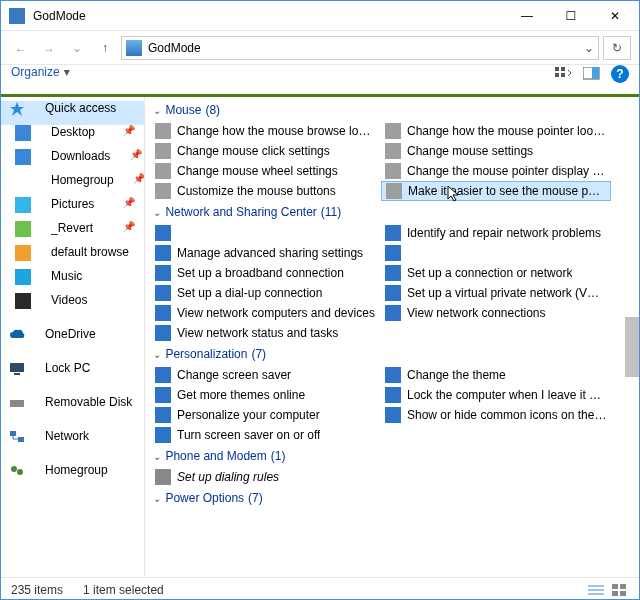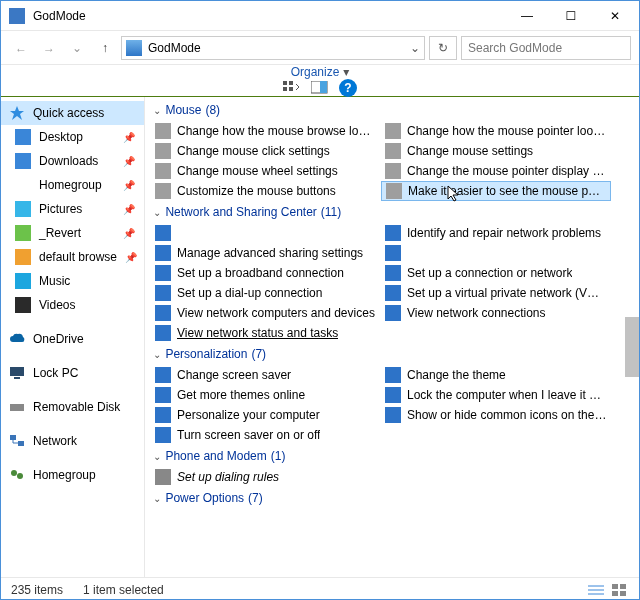--- a/index.html
+++ b/index.html
@@ -8,28 +8,28 @@
 .titlebar .app-icon { width: 16px; height: 16px; background: #3b78c4; margin-right: 8px; }
 .titlebar .title { flex: 1; font-size: 12px; color: #000; }
 .win-controls { display: flex; }
 .win-btn { width: 44px; height: 28px; display: flex; align-items: center; justify-content: center; color: #000; }
 .addressbar { height: 34px; display: flex; align-items: center; padding: 4px 8px; gap: 4px; background: #fff; border-bottom: 1px solid #e8e8e8;}
 .nav-arrow { width: 24px; height: 24px; display: flex; align-items: center; justify-content: center; color: #9a9a9a; }
 .path-box { flex: 1; height: 24px; border: 1px solid #ccc; display: flex; align-items: center; padding: 0 4px; background: #fff; }
 .path-box .cp-icon { width: 16px; height: 16px; background: linear-gradient(#6fb1e8,#2e76c7); margin-right: 6px; }
 .refresh-box { width: 28px; height: 24px; border: 1px solid #ccc; display:flex; align-items:center; justify-content:center; color:#555;}
 .search-box { width: 170px; height: 24px; border: 1px solid #ccc; display:flex; align-items:center; padding:0 6px; color:#777; }
-.toolbar { height: 32px; border-bottom: 1px solid #4d7c0f; display:flex; align-items:center; padding:0 10px;flex-direction:column; }
+.toolbar { height: 32px; border-bottom: 3px solid #4d7c0f; display:flex; align-items:flex-start; padding:0 10px; }
 .toolbar-left { flex:1; display:flex; align-items:center; color:#1a57b0;}
 .toolbar-right { display:flex; align-items:center; gap:10px; }
 .view-btn{ width:18px; height:18px; display:flex; align-items:center; justify-content:center; color:#555;}
 .help-btn{ width:18px;height:18px;border-radius:50%;background:#0078d7;color:#fff;display:flex;align-items:center;justify-content:center;font-weight:bold;}
 .body-area { display:flex; height: 480px; }
 .sidebar { width: 144px; border-right: 1px solid #e8e8e8; padding: 4px 0; overflow:hidden; background:#fff;}
-.side-item { display:flex; align-items:center; height:24px; padding:0 8px 0 14px; gap:8px; white-space:nowrap; overflow:hidden; text-overflow:ellipsis;}
+.side-item { display:flex; height:24px; padding:0 8px 0 14px; gap:20px; white-space:nowrap; overflow:hidden; text-overflow:ellipsis;}
 .side-item.active{ background:#cde8ff;}
 .side-item.group{ padding-left:8px; font-weight:normal;}
 .side-icon{ width:16px; height:16px; flex-shrink:0;}
 .pin{ margin-left:auto; color:#6a6a6a; font-size:10px;}
 .content{ flex:1; overflow:auto; padding: 2px 0 6px 6px; position:relative;}
 .group-header{ color:#003399; font-size:12px; padding:4px 0 4px 2px; display:flex; align-items:center; gap:4px;}
 .chev{ color:#555; font-size:10px;}
 .group-grid{ display:flex; flex-wrap:wrap; }
 .item{ width: 230px; height:20px; display:flex; align-items:center; gap:6px; padding:0 4px; white-space:nowrap; overflow:hidden; text-overflow:ellipsis;}
 .item.sel{ background:#cde8ff; border:1px solid #7ab7ed;}
@@ -56,23 +56,20 @@
   <div class="nav-arrow">←</div>
   <div class="nav-arrow">→</div>
   <div class="nav-arrow">⌄</div>
   <div class="nav-arrow" style="color:#333">↑</div>
   <div class="path-box">
     <div class="cp-icon"></div>
     <span>GodMode</span>
     <span style="margin-left:auto;color:#555">⌄</span>
   </div>
   <div class="refresh-box">↻</div>
-  <div class="search-box">
-    <span>Search GodMode</span>
-  </div>
 </div>
 
 <div class="toolbar">
   <div class="toolbar-left">
     <span>Organize</span>
     <span style="margin-left:4px;color:#555">▾</span>
   </div>
   <div class="toolbar-right">
     <div class="view-btn">
       <svg width="18" height="14">
@@ -247,21 +244,21 @@
           <div class="item">
             <div class="item-icon" style="background: rgb(45, 115, 200);"></div>
             <span style="overflow: hidden; text-overflow: ellipsis;">Set up a dial-up connection</span>
           </div>
           <div class="item">
             <div class="item-icon" style="background: rgb(45, 115, 200);"></div>
             <span style="overflow: hidden; text-overflow: ellipsis;">View network computers and devices</span>
           </div>
           <div class="item">
             <div class="item-icon" style="background: rgb(45, 115, 200);"></div>
-            <span style="overflow: hidden; text-overflow: ellipsis; text-decoration: underline;">View network status and tasks</span>
+            <span style="overflow: hidden; text-overflow: ellipsis;">View network status and tasks</span>
           </div>
         </div>
         <div>
           <div class="item">
             <div class="item-icon" style="background: rgb(45, 115, 200);"></div>
             <span style="overflow: hidden; text-overflow: ellipsis;">Identify and repair network problems</span>
           </div>
           <div class="item">
             <div class="item-icon" style="background: rgb(45, 115, 200);"></div>
           </div>

